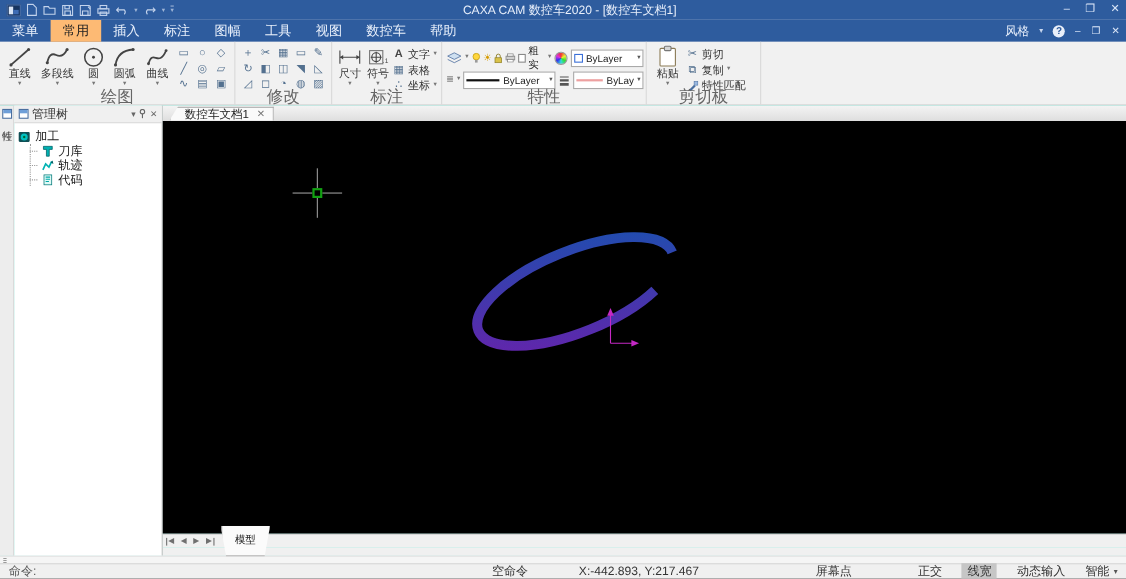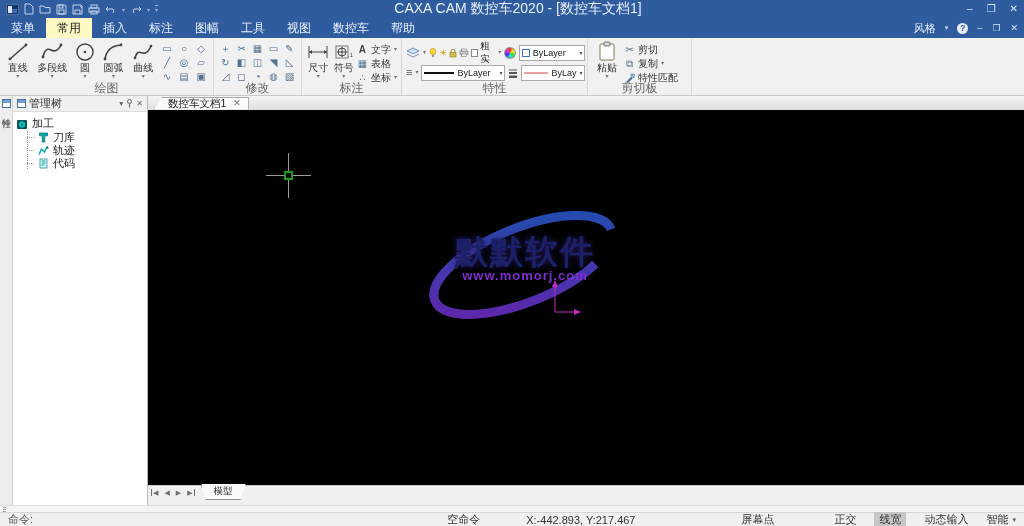--- a/index.html
+++ b/index.html
@@ -12,40 +12,40 @@
   svg{display:block}
 
   
   .titlebar{height:18px;background:var(--blue);display:flex;align-items:center;position:relative;padding:0 6px;color:#d7e3f7}
   .qat{display:flex;align-items:center;gap:5px}
   .qat .qi{height:12px;display:flex;align-items:center;color:#c3d3ec;font-size:10px;line-height:1}
   .qat .mini-drop{font-size:6px;color:#9db4d6}
   .applogo{width:13px;height:11px;background:#17345f;border:1px solid #4a6fa8;position:relative}
   .applogo:before{content:"";position:absolute;left:1px;top:1px;width:4px;height:7px;background:#d9e4f5}
   .applogo:after{content:"";position:absolute;right:1px;bottom:1px;width:5px;height:4px;background:#3f6cb4}
-  .title-text{position:absolute;left:12px;right:0;text-align:center;font-size:14px;color:#e8effb}
+  .title-text{position:absolute;left:12px;right:0;text-align:center;font-size:11px;color:#e8effb}
   .winbtns{margin-left:auto;display:flex;gap:14px;align-items:center;position:relative;z-index:2}
   .winbtns span{font-size:10px;color:#dbe6f8;line-height:1}
 
   
   .menubar{height:20px;background:var(--blue);display:flex;align-items:flex-start;color:#fff}
   .menu-tabs{display:flex;height:100%}
   .mtab{padding:0 11px;line-height:20px;font-size:12px;color:#eaf1fc}
-  .mtab.active{background:#fef9c3;color:#222}
+  .mtab.active{background:#fdba74;color:#222}
   .menubar-right{margin-left:auto;display:flex;align-items:center;gap:9px;padding-right:6px;height:100%}
   .menubar-right .txt{font-size:11px;color:#e8effb}
   .drop7{font-size:7px;color:#c8d7ef}
   .helpdot{width:11px;height:11px;border-radius:50%;background:#e9eff9;color:#2e5c9e;font-size:9px;font-weight:bold;text-align:center;line-height:11px}
   .docwin span{font-size:9px;color:#dbe6f8}
   .docwin{display:flex;gap:10px;align-items:center}
 
   
   .ribbon{height:58px;background:var(--ribbon);border-bottom:1px solid var(--border);display:flex}
   .rgroup{position:relative;border-right:1px solid #d9d9d9;padding:3px 4px 13px 4px;display:flex;align-items:flex-start;gap:2px;height:100%}
-  .rlabel{position:absolute;left:0;right:0;bottom:1px;font-size:12px;color:#666;text-align:center;line-height:11px;white-space:nowrap}
+  .rlabel{position:absolute;left:0;right:0;bottom:1px;font-size:15px;color:#666;text-align:center;line-height:11px;white-space:nowrap}
   .bigbtn{display:flex;flex-direction:column;align-items:center;color:var(--ink);font-size:10px;padding:0 1px}
   .bigbtn .bicon{height:21px;display:flex;align-items:center}
   .bigbtn .blabel{line-height:11px;white-space:nowrap}
   .dropcaret{font-size:6px;color:#777;line-height:7px}
   .sgrid{display:grid;grid-auto-flow:column;gap:0 1px;margin-top:1px}
   .sgrid.draw{grid-template-rows:repeat(3,14px);grid-template-columns:repeat(3,16px)}
   .sgrid.mod{grid-template-rows:repeat(3,14px);grid-template-columns:repeat(5,15px)}
   .si{display:flex;align-items:center;justify-content:center;font-size:10px;color:var(--icon-ink);line-height:1}
   .stackcol{display:flex;flex-direction:column;justify-content:flex-start;gap:1px;padding-top:2px}
   .stk{display:flex;align-items:center;gap:3px;font-size:10px;color:var(--ink);height:13px;white-space:nowrap}
@@ -92,21 +92,21 @@
   .wm-brand{position:absolute;left:282px;top:120px;width:190px;text-align:center;font-size:33px;font-weight:bold;color:#1b2168;letter-spacing:2px;text-shadow:0 0 6px #251a5e}
   .wm-url{position:absolute;left:282px;top:158px;width:190px;text-align:center;font-size:13px;font-weight:bold;color:#7d2ed0;letter-spacing:1px}
   .swoosh{position:absolute;left:255px;top:85px}
   .axis{position:absolute;left:400px;top:166px}
   .ch-h{position:absolute;left:118px;top:65px;width:45px;height:1px;background:#9a9a9a}
   .ch-v{position:absolute;left:140px;top:43px;width:1px;height:45px;background:#9a9a9a}
   .ch-box{position:absolute;left:136px;top:61px;width:9px;height:9px;border:2px solid #12a012;background:#000}
 
   .modelbar{height:13px;background:#f0f0f0;border-top:1px solid #c9c9c9;display:flex;align-items:center;padding-left:3px;gap:2px}
   .nav{font-size:7px;color:#707070;padding:0 2px;line-height:1}
-  .sheettab{height:16px;margin-left:4px;background:#fbfbfb;border:1px solid #909090;border-top:none;clip-path:polygon(0 0,100% 0,calc(100% - 5px) 100%,5px 100%);padding:1px 12px;font-size:9.5px;color:#222;display:flex;align-items:center}
+  .sheettab{height:28px;margin-left:4px;background:#fbfbfb;border:1px solid #909090;border-top:none;clip-path:polygon(0 0,100% 0,calc(100% - 5px) 100%,5px 100%);padding:1px 12px;font-size:9.5px;color:#222;display:flex;align-items:center}
   .fill7{height:7px;background:#f0f0f0}
 
   
   .cmdstrip{height:7px;background:#f5f5f5;border-top:1px solid #dcdcdc;display:flex;align-items:center;padding-left:3px}
   .grip{width:3px;height:5px;background:repeating-linear-gradient(#9a9a9a 0 1px,transparent 1px 2px)}
   .statusbar{height:14px;background:#f0f0f0;border-top:1px solid #d6d6d6;display:flex;align-items:center;padding:0 8px;font-size:11px;color:#333}
   .sb-prompt{color:#555}
   .sb-right{margin-left:auto;display:flex;align-items:center}
   .sb-cmd{margin-right:46px;color:#333}
   .sb-coord{margin-right:88px;color:#333}
@@ -521,22 +521,20 @@
         <defs>
           <linearGradient id="wg" x1="0" y1="1" x2="1" y2="0">
             <stop offset="0" stop-color="#6d23b4"></stop>
               <stop offset="1" stop-color="#1b55b8"></stop>
           </linearGradient>
         </defs>
         <g transform="rotate(-22 120 70)">
           <ellipse cx="120" cy="70" rx="95" ry="37" fill="none" stroke="url(#wg)" stroke-width="9" stroke-dasharray="420 60" stroke-dashoffset="-40" opacity="0.95"></ellipse>
         </g>
       </svg>
-      <div class="wm-brand">默默软件</div>
-      <div class="wm-url">www.momorj.com</div>
 
       <svg class="axis" width="38" height="40" viewBox="0 0 38 40">
         <line x1="7" y1="36" x2="7" y2="9" stroke="#c428c4"></line>
         <path d="M7 4 l-3 7 h6z" fill="#c428c4"></path>
         <line x1="7" y1="36" x2="28" y2="36" stroke="#c428c4"></line>
         <path d="M33 36 l-7 -3 v6z" fill="#c428c4"></path>
       </svg>
 
       <div class="ch-h"></div>
       <div class="ch-v"></div>

